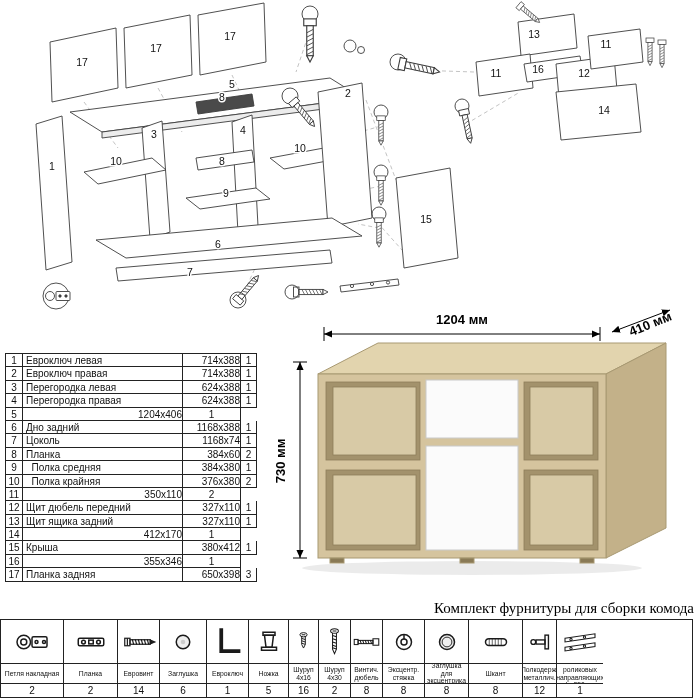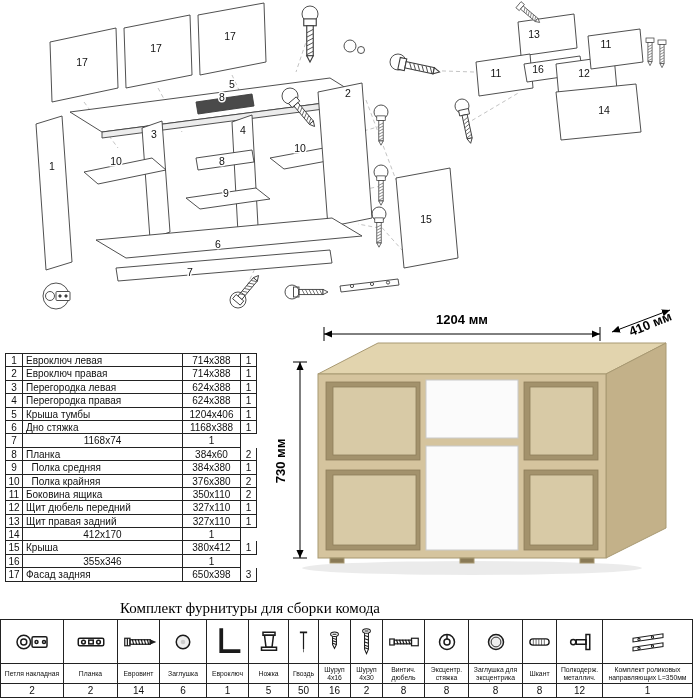--- a/index.html
+++ b/index.html
@@ -18,29 +18,29 @@
     position:absolute;left:5px;top:353px;width:251px;
     border-top:1px solid #222;border-left:1px solid #222;background:#fff;
   }
   .pt-row{display:grid;grid-template-columns:17px 1fr 58px 16px}
   .pt-cell{
     border-right:1px solid #222;border-bottom:1px solid #222;
     font-size:10px;height:13.4px;line-height:13.5px;padding:0 3px;
     box-sizing:border-box;white-space:nowrap;overflow:hidden;
   }
   .pt-num{text-align:center;padding:0}
-  .pt-size{text-align:center;padding:0}
+  .pt-size{text-align:right;padding:0}
   .pt-qty{text-align:center;padding:0}
   
   #render-svg{position:absolute;left:272px;top:306px}
   .dim-label{font:700 13px "Liberation Sans",sans-serif;fill:#000;text-anchor:middle}
   
   #hw-title{
     position:absolute;left:120px;right:0;top:600px;height:17px;
-    text-align:left;font:15px "Liberation Serif",serif;color:#000;
+    text-align:right;font:15px "Liberation Serif",serif;color:#000;
   }
   #hardware-table{
     position:absolute;left:0;top:619px;width:693px;display:flex;
     border:1px solid #222;box-sizing:border-box;background:#fff;
   }
   .hw-col{display:flex;flex-direction:column;border-right:1px solid #222;box-sizing:border-box;min-width:0}
   .hw-col:last-of-type{border-right:none}
   #hardware-table div.hw-col:nth-of-type(1){flex:0 0 63px}
   #hardware-table div.hw-col:nth-of-type(2){flex:0 0 54px}
   #hardware-table div.hw-col:nth-of-type(3){flex:0 0 42px}
@@ -223,34 +223,34 @@
 
     <div class="pt-row">
       <div class="pt-cell pt-num">4</div>
       <div class="pt-cell pt-name">Перегородка правая</div>
       <div class="pt-cell pt-size">624x388</div>
       <div class="pt-cell pt-qty">1</div>
     </div>
 
     <div class="pt-row">
       <div class="pt-cell pt-num">5</div>
-      <div class="pt-cell pt-name">Крыша тумбы</div>
       <div class="pt-cell pt-size">1204x406</div>
       <div class="pt-cell pt-qty">1</div>
     </div>
 
     <div class="pt-row">
       <div class="pt-cell pt-num">6</div>
-      <div class="pt-cell pt-name">Дно стяжка</div>
+      <div class="pt-cell pt-name">Дно задний</div>
       <div class="pt-cell pt-size">1168x388</div>
       <div class="pt-cell pt-qty">1</div>
     </div>
 
     <div class="pt-row">
       <div class="pt-cell pt-num">7</div>
+      <div class="pt-cell pt-name">Цоколь</div>
       <div class="pt-cell pt-size">1168x74</div>
       <div class="pt-cell pt-qty">1</div>
     </div>
 
     <div class="pt-row">
       <div class="pt-cell pt-num">8</div>
       <div class="pt-cell pt-name">Планка</div>
       <div class="pt-cell pt-size">384x60</div>
       <div class="pt-cell pt-qty">2</div>
     </div>
@@ -264,35 +264,34 @@
 
     <div class="pt-row">
       <div class="pt-cell pt-num">10</div>
       <div class="pt-cell pt-name">&nbsp;&nbsp;Полка крайняя</div>
       <div class="pt-cell pt-size">376x380</div>
       <div class="pt-cell pt-qty">2</div>
     </div>
 
     <div class="pt-row">
       <div class="pt-cell pt-num">11</div>
-      <div class="pt-cell pt-name">Боковина ящика</div>
       <div class="pt-cell pt-size">350x110</div>
       <div class="pt-cell pt-qty">2</div>
     </div>
 
     <div class="pt-row">
       <div class="pt-cell pt-num">12</div>
       <div class="pt-cell pt-name">Щит дюбель передний</div>
       <div class="pt-cell pt-size">327x110</div>
       <div class="pt-cell pt-qty">1</div>
     </div>
 
     <div class="pt-row">
       <div class="pt-cell pt-num">13</div>
-      <div class="pt-cell pt-name">Щит правая задний</div>
+      <div class="pt-cell pt-name">Щит ящика задний</div>
       <div class="pt-cell pt-size">327x110</div>
       <div class="pt-cell pt-qty">1</div>
     </div>
 
     <div class="pt-row">
       <div class="pt-cell pt-num">14</div>
       <div class="pt-cell pt-size">412x170</div>
       <div class="pt-cell pt-qty">1</div>
     </div>
 
@@ -304,21 +303,21 @@
     </div>
 
     <div class="pt-row">
       <div class="pt-cell pt-num">16</div>
       <div class="pt-cell pt-size">355x346</div>
       <div class="pt-cell pt-qty">1</div>
     </div>
 
     <div class="pt-row">
       <div class="pt-cell pt-num">17</div>
-      <div class="pt-cell pt-name">Фасад задняя</div>
+      <div class="pt-cell pt-name">Планка задняя</div>
       <div class="pt-cell pt-size">650x398</div>
       <div class="pt-cell pt-qty">3</div>
     </div>
   </div>
 
 <svg id="render-svg" width="422" height="296" viewBox="0 0 422 296">
   <defs>
     <marker id="dimarr" viewBox="0 0 10 10" refX="9" refY="5" markerWidth="9" markerHeight="9" orient="auto-start-reverse">
       <path d="M0,1 L9,5 L0,9 Z" fill="#000"></path>
     </marker>
@@ -421,29 +420,20 @@
     <div class="hw-col">
       <div class="hw-icon-cell">
         <svg class="hw-icon" viewBox="0 0 48 48">
           <use href="#icon-leg"></use>
         </svg>
       </div>
       <div class="hw-label">Ножка</div>
       <div class="hw-qty">5</div>
     </div>
 
-    <div class="hw-col">
-      <div class="hw-icon-cell">
-        <svg class="hw-icon" viewBox="0 0 48 48">
-          <use href="#icon-nail"></use>
-        </svg>
-      </div>
-      <div class="hw-label">Гвоздь</div>
-      <div class="hw-qty">50</div>
-    </div>
 
     <div class="hw-col">
       <div class="hw-icon-cell">
         <svg class="hw-icon" viewBox="0 0 48 48">
           <use href="#icon-screw-short"></use>
         </svg>
       </div>
       <div class="hw-label">Шуруп 4x16</div>
       <div class="hw-qty">16</div>
     </div>

